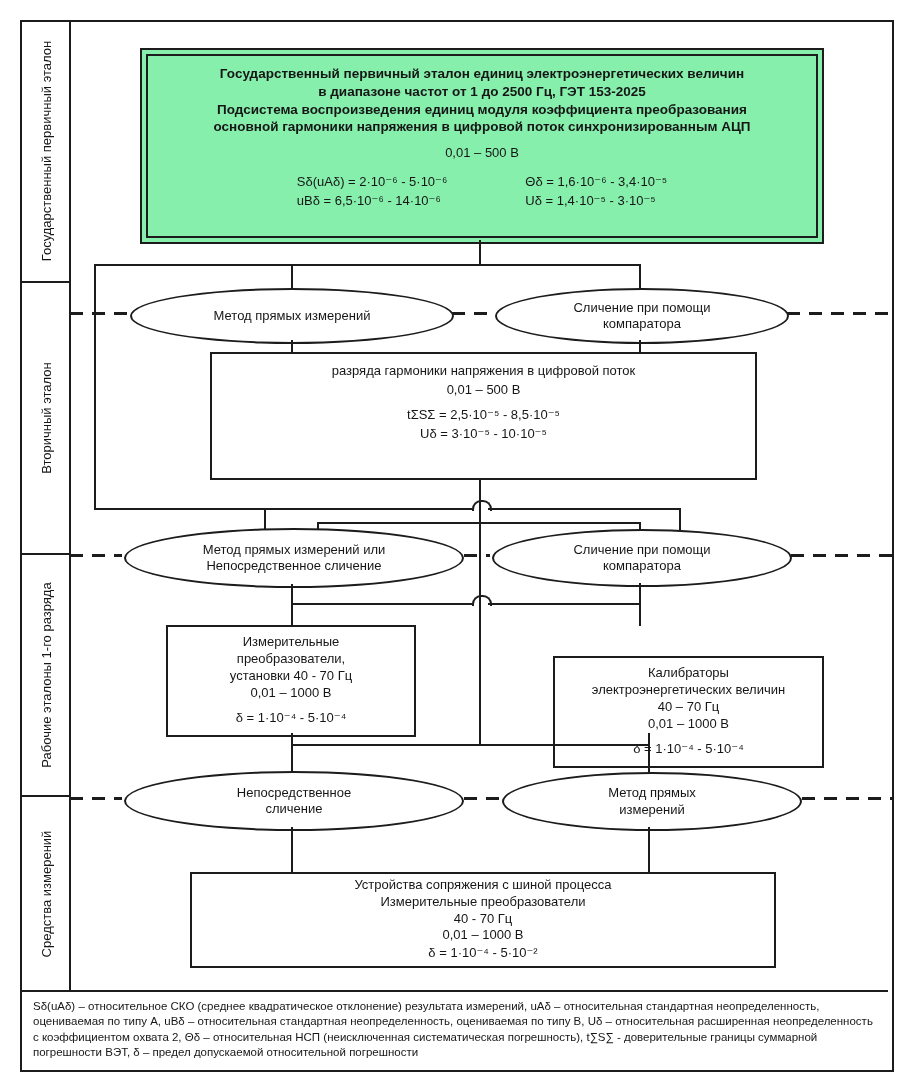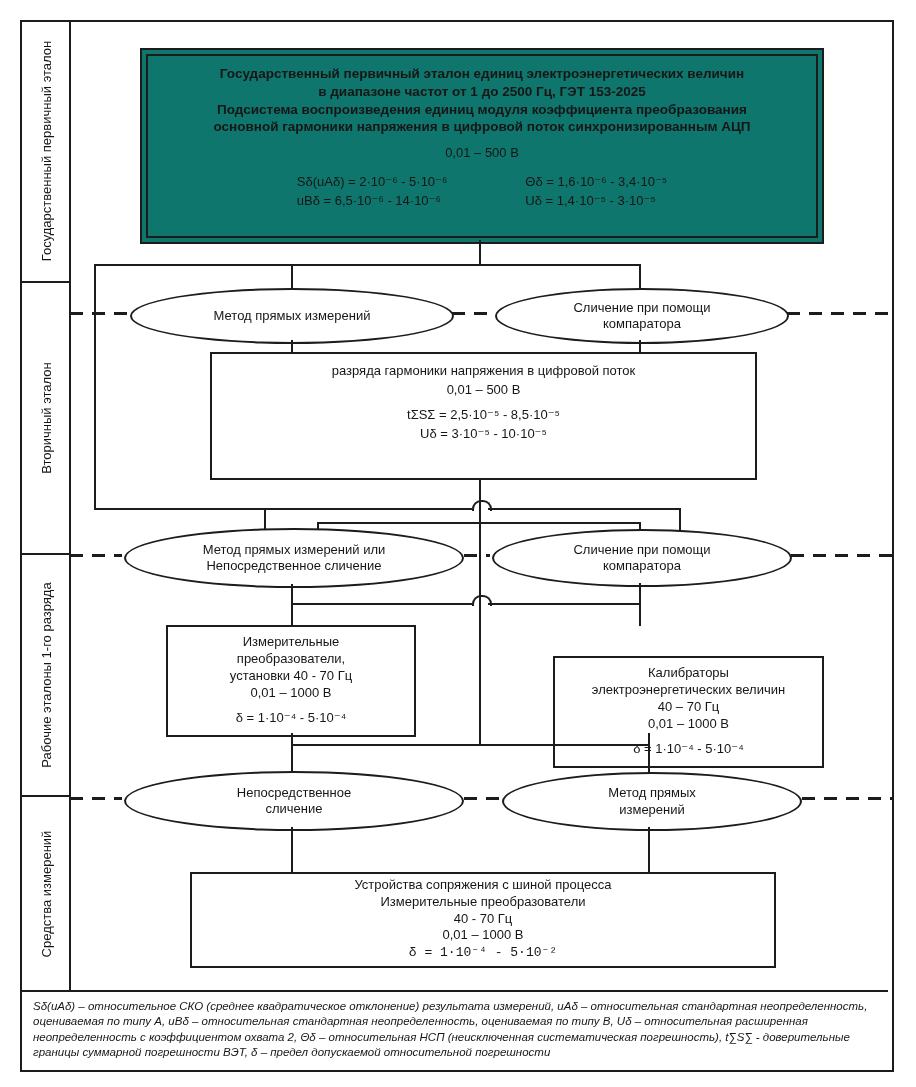--- a/index.html
+++ b/index.html
@@ -9,39 +9,39 @@
     overflow:hidden;
   }
   .frame { position:absolute; left:20px; top:20px; width:870px; height:1048px; border:2px solid #1c1c1c; }
   .vdivider { position:absolute; left:69px; top:20px; width:2px; height:970px; background:#1c1c1c; }
 
   .side-section { position:absolute; left:22px; width:47px; border-bottom:2px solid #1c1c1c; }
   .side-section.last { border-bottom:none; }
   .vlabel { position:absolute; left:50%; top:50%; transform:translate(-50%,-50%) rotate(-90deg); white-space:nowrap; font-size:13px; color:#161616; }
 
   .box { position:absolute; border:2px solid #1c1c1c; background:#ffffff; display:flex; flex-direction:column; align-items:center; justify-content:center; text-align:center; font-size:13px; line-height:1.3; }
-  .pbox-outer { position:absolute; border:2px solid #1c1c1c; background:#0f766e; }
+  .pbox-outer { position:absolute; border:2px solid #1c1c1c; background:#86efac; }
   .pbox-inner { position:absolute; inset:4px; border:2px solid #1c1c1c; display:flex; flex-direction:column; align-items:center; justify-content:flex-start; padding-top:9px; text-align:center; }
   .ptitle { font-weight:bold; font-size:13.5px; line-height:1.32; }
   .prange { font-size:13px; margin-top:9px; }
   .pmetrics { display:flex; gap:78px; margin-top:13px; font-size:13px; line-height:1.45; }
   .pmetrics .col { display:flex; flex-direction:column; align-items:flex-start; }
 
   .ellipse { position:absolute; border:2px solid #1c1c1c; border-radius:50%; background:#ffffff; display:flex; align-items:center; justify-content:center; text-align:center; font-size:13px; line-height:1.25; }
 
   .hline { position:absolute; height:2px; background:#1c1c1c; }
   .vline { position:absolute; width:2px; background:#1c1c1c; }
   .hop { position:absolute; width:16px; height:9px; border:2px solid #1c1c1c; border-bottom:none; border-radius:9px 9px 0 0; background:transparent; }
   .dash { position:absolute; height:3px; background:repeating-linear-gradient(90deg,#1c1c1c 0 13px,transparent 13px 22px); }
 
   .formula { font-size:13px; line-height:1.45; }
   .delta-line { margin-top:7px; }
   .range-line { margin-top:2px; }
 
-  .footer { position:absolute; left:22px; top:990px; width:866px; height:76px; border-top:2px solid #1c1c1c; padding:7px 11px 0 11px; box-sizing:border-box; font-size:11.5px; line-height:1.33; text-align:left; color:#161616;font-style:italic; }
+  .footer { position:absolute; left:22px; top:990px; width:866px; height:76px; border-top:2px solid #1c1c1c; padding:7px 11px 0 11px; box-sizing:border-box; font-size:11.5px; line-height:1.33; text-align:left; color:#161616; }
 
   .si-box { border-width:2.5px;text-align:right; }
 </style>
 </head>
 <body>
 
 <div class="canvas">
 
   <div class="frame"></div>
   <div class="vdivider"></div>
@@ -170,20 +170,20 @@
   </div>
 
   <div class="vline" style="left:291px;top:827px;height:45px;"></div>
   <div class="vline" style="left:648px;top:827px;height:45px;"></div>
 
   <div class="box si-box" style="left:190px;top:872px;width:582px;height:92px;">
     <div>Устройства сопряжения с шиной процесса</div>
     <div>Измерительные преобразователи</div>
     <div>40 - 70 Гц</div>
     <div>0,01 – 1000 В</div>
-    <div class="formula" style="font-family:Liberation Mono, monospace;">δ = 1·10⁻⁴ - 5·10⁻²</div>
+    <div class="formula" style="">δ = 1·10⁻⁴ - 5·10⁻²</div>
   </div>
 
   <div class="footer">
     <span>Sδ(uAδ) – относительное СКО (среднее квадратическое отклонение) результата измерений, uAδ – относительная стандартная неопределенность, оцениваемая по типу А, uВδ – относительная стандартная неопределенность, оцениваемая по типу В, Uδ – относительная расширенная неопределенность с коэффициентом охвата 2, Θδ – относительная НСП (неисключенная систематическая погрешность), t∑S∑ - доверительные границы суммарной погрешности ВЭТ, δ – предел допускаемой относительной погрешности</span>
   </div>
 
 </div>
 
 </body></html>

